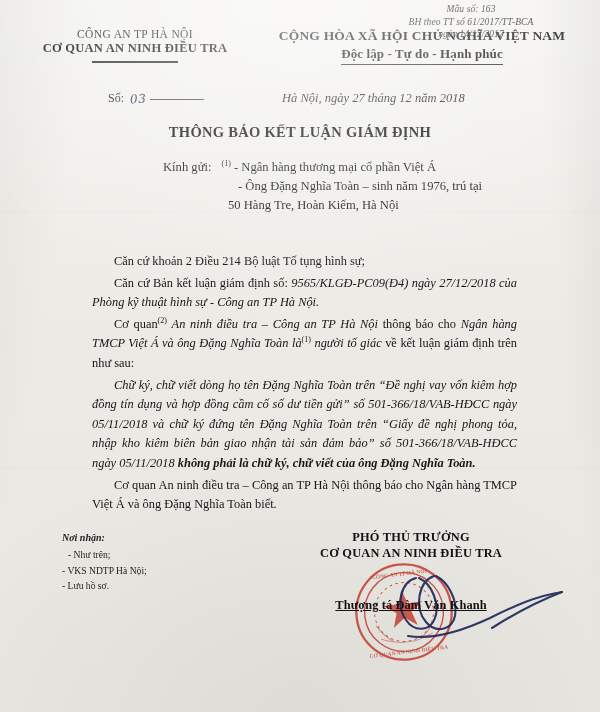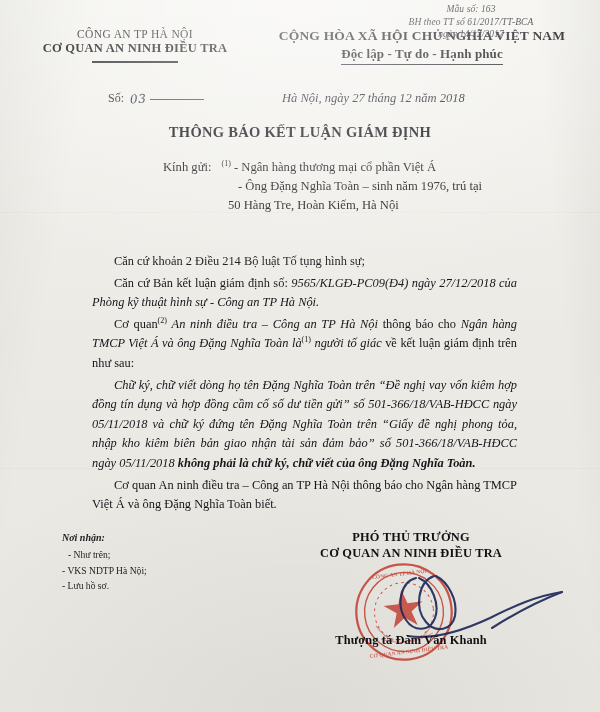--- a/index.html
+++ b/index.html
@@ -256,25 +256,26 @@
   .sig-role2 {
     font-size: 12.4px;
     font-weight: bold;
     letter-spacing: .2px;
     margin-top: 1px;
     color: #111114;
   }
   .sig-name {
     position: relative;
     z-index: 4;
-    margin-top: 72px;
+    margin-top: 37px;
     font-size: 12.4px;
     font-weight: bold;
     color: #111114;
     letter-spacing: .1px;
+    text-decoration: underline;
   }
 
   
   .seal {
     position: absolute;
     left: 50%;
     top: 30px;
     width: 104px;
     height: 104px;
     margin-left: -72px;

